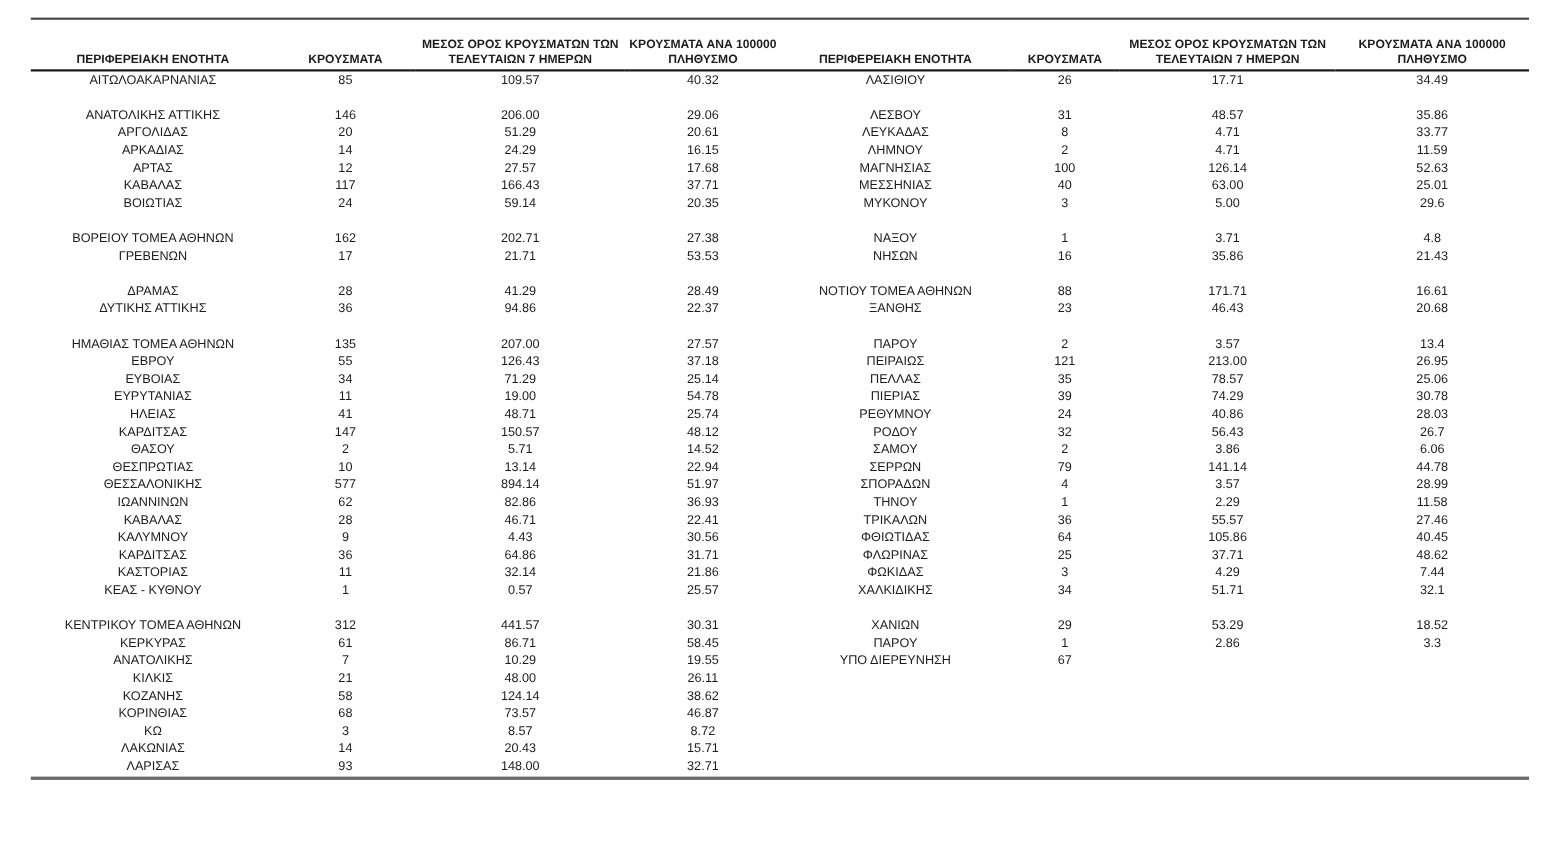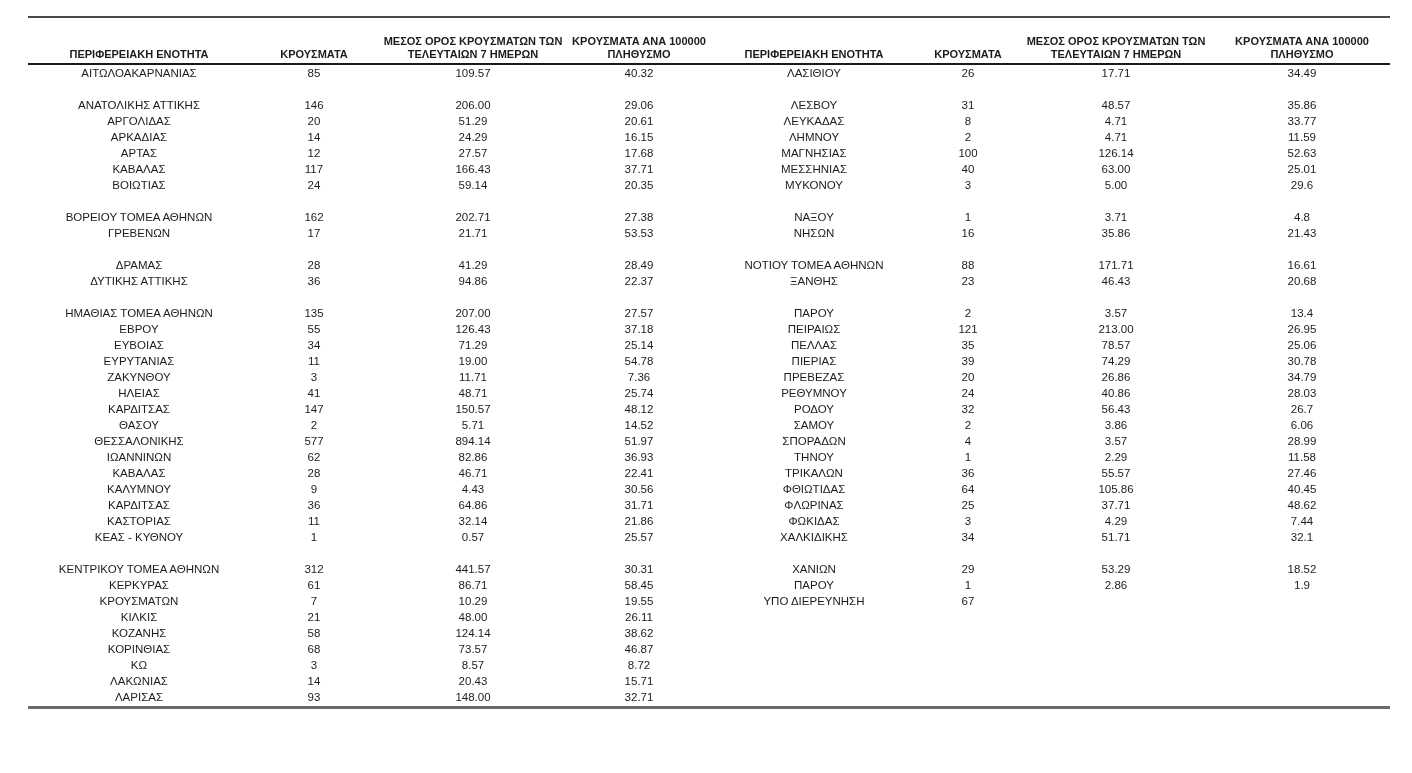--- a/index.html
+++ b/index.html
@@ -253,30 +253,20 @@
           <td>ΕΥΡΥΤΑΝΙΑΣ</td>
           <td>11</td>
           <td>19.00</td>
           <td>54.78</td>
           <td>ΠΙΕΡΙΑΣ</td>
           <td>39</td>
           <td>74.29</td>
           <td>30.78</td>
         </tr>
         <tr>
-          <td>ΖΑΚΥΝΘΟΥ</td>
-          <td>3</td>
-          <td>11.71</td>
-          <td>7.36</td>
-          <td>ΠΡΕΒΕΖΑΣ</td>
-          <td>20</td>
-          <td>26.86</td>
-          <td>34.79</td>
-        </tr>
-        <tr>
           <td>ΗΛΕΙΑΣ</td>
           <td>41</td>
           <td>48.71</td>
           <td>25.74</td>
           <td>ΡΕΘΥΜΝΟΥ</td>
           <td>24</td>
           <td>40.86</td>
           <td>28.03</td>
         </tr>
         <tr>
@@ -293,20 +283,30 @@
           <td>ΘΑΣΟΥ</td>
           <td>2</td>
           <td>5.71</td>
           <td>14.52</td>
           <td>ΣΑΜΟΥ</td>
           <td>2</td>
           <td>3.86</td>
           <td>6.06</td>
         </tr>
         <tr>
+          <td>ΘΕΣΠΡΩΤΙΑΣ</td>
+          <td>10</td>
+          <td>13.14</td>
+          <td>22.94</td>
+          <td>ΣΕΡΡΩΝ</td>
+          <td>79</td>
+          <td>141.14</td>
+          <td>44.78</td>
+        </tr>
+        <tr>
           <td>ΘΕΣΣΑΛΟΝΙΚΗΣ</td>
           <td>577</td>
           <td>894.14</td>
           <td>51.97</td>
           <td>ΣΠΟΡΑΔΩΝ</td>
           <td>4</td>
           <td>3.57</td>
           <td>28.99</td>
         </tr>
         <tr>
@@ -383,24 +383,24 @@
           <td>18.52</td>
         </tr>
         <tr>
           <td>ΚΕΡΚΥΡΑΣ</td>
           <td>61</td>
           <td>86.71</td>
           <td>58.45</td>
           <td>ΠΑΡΟΥ</td>
           <td>1</td>
           <td>2.86</td>
-          <td>1.9</td>
-        </tr>
-        <tr>
-          <td>ΚΡΟΥΣΜΑΤΩΝ</td>
+          <td>3.3</td>
+        </tr>
+        <tr>
+          <td>ΑΝΑΤΟΛΙΚΗΣ</td>
           <td>7</td>
           <td>10.29</td>
           <td>19.55</td>
           <td>ΥΠΟ ΔΙΕΡΕΥΝΗΣΗ</td>
           <td>67</td>
           <td></td>
           <td></td>
         </tr>
         <tr>
           <td>ΚΙΛΚΙΣ</td>

